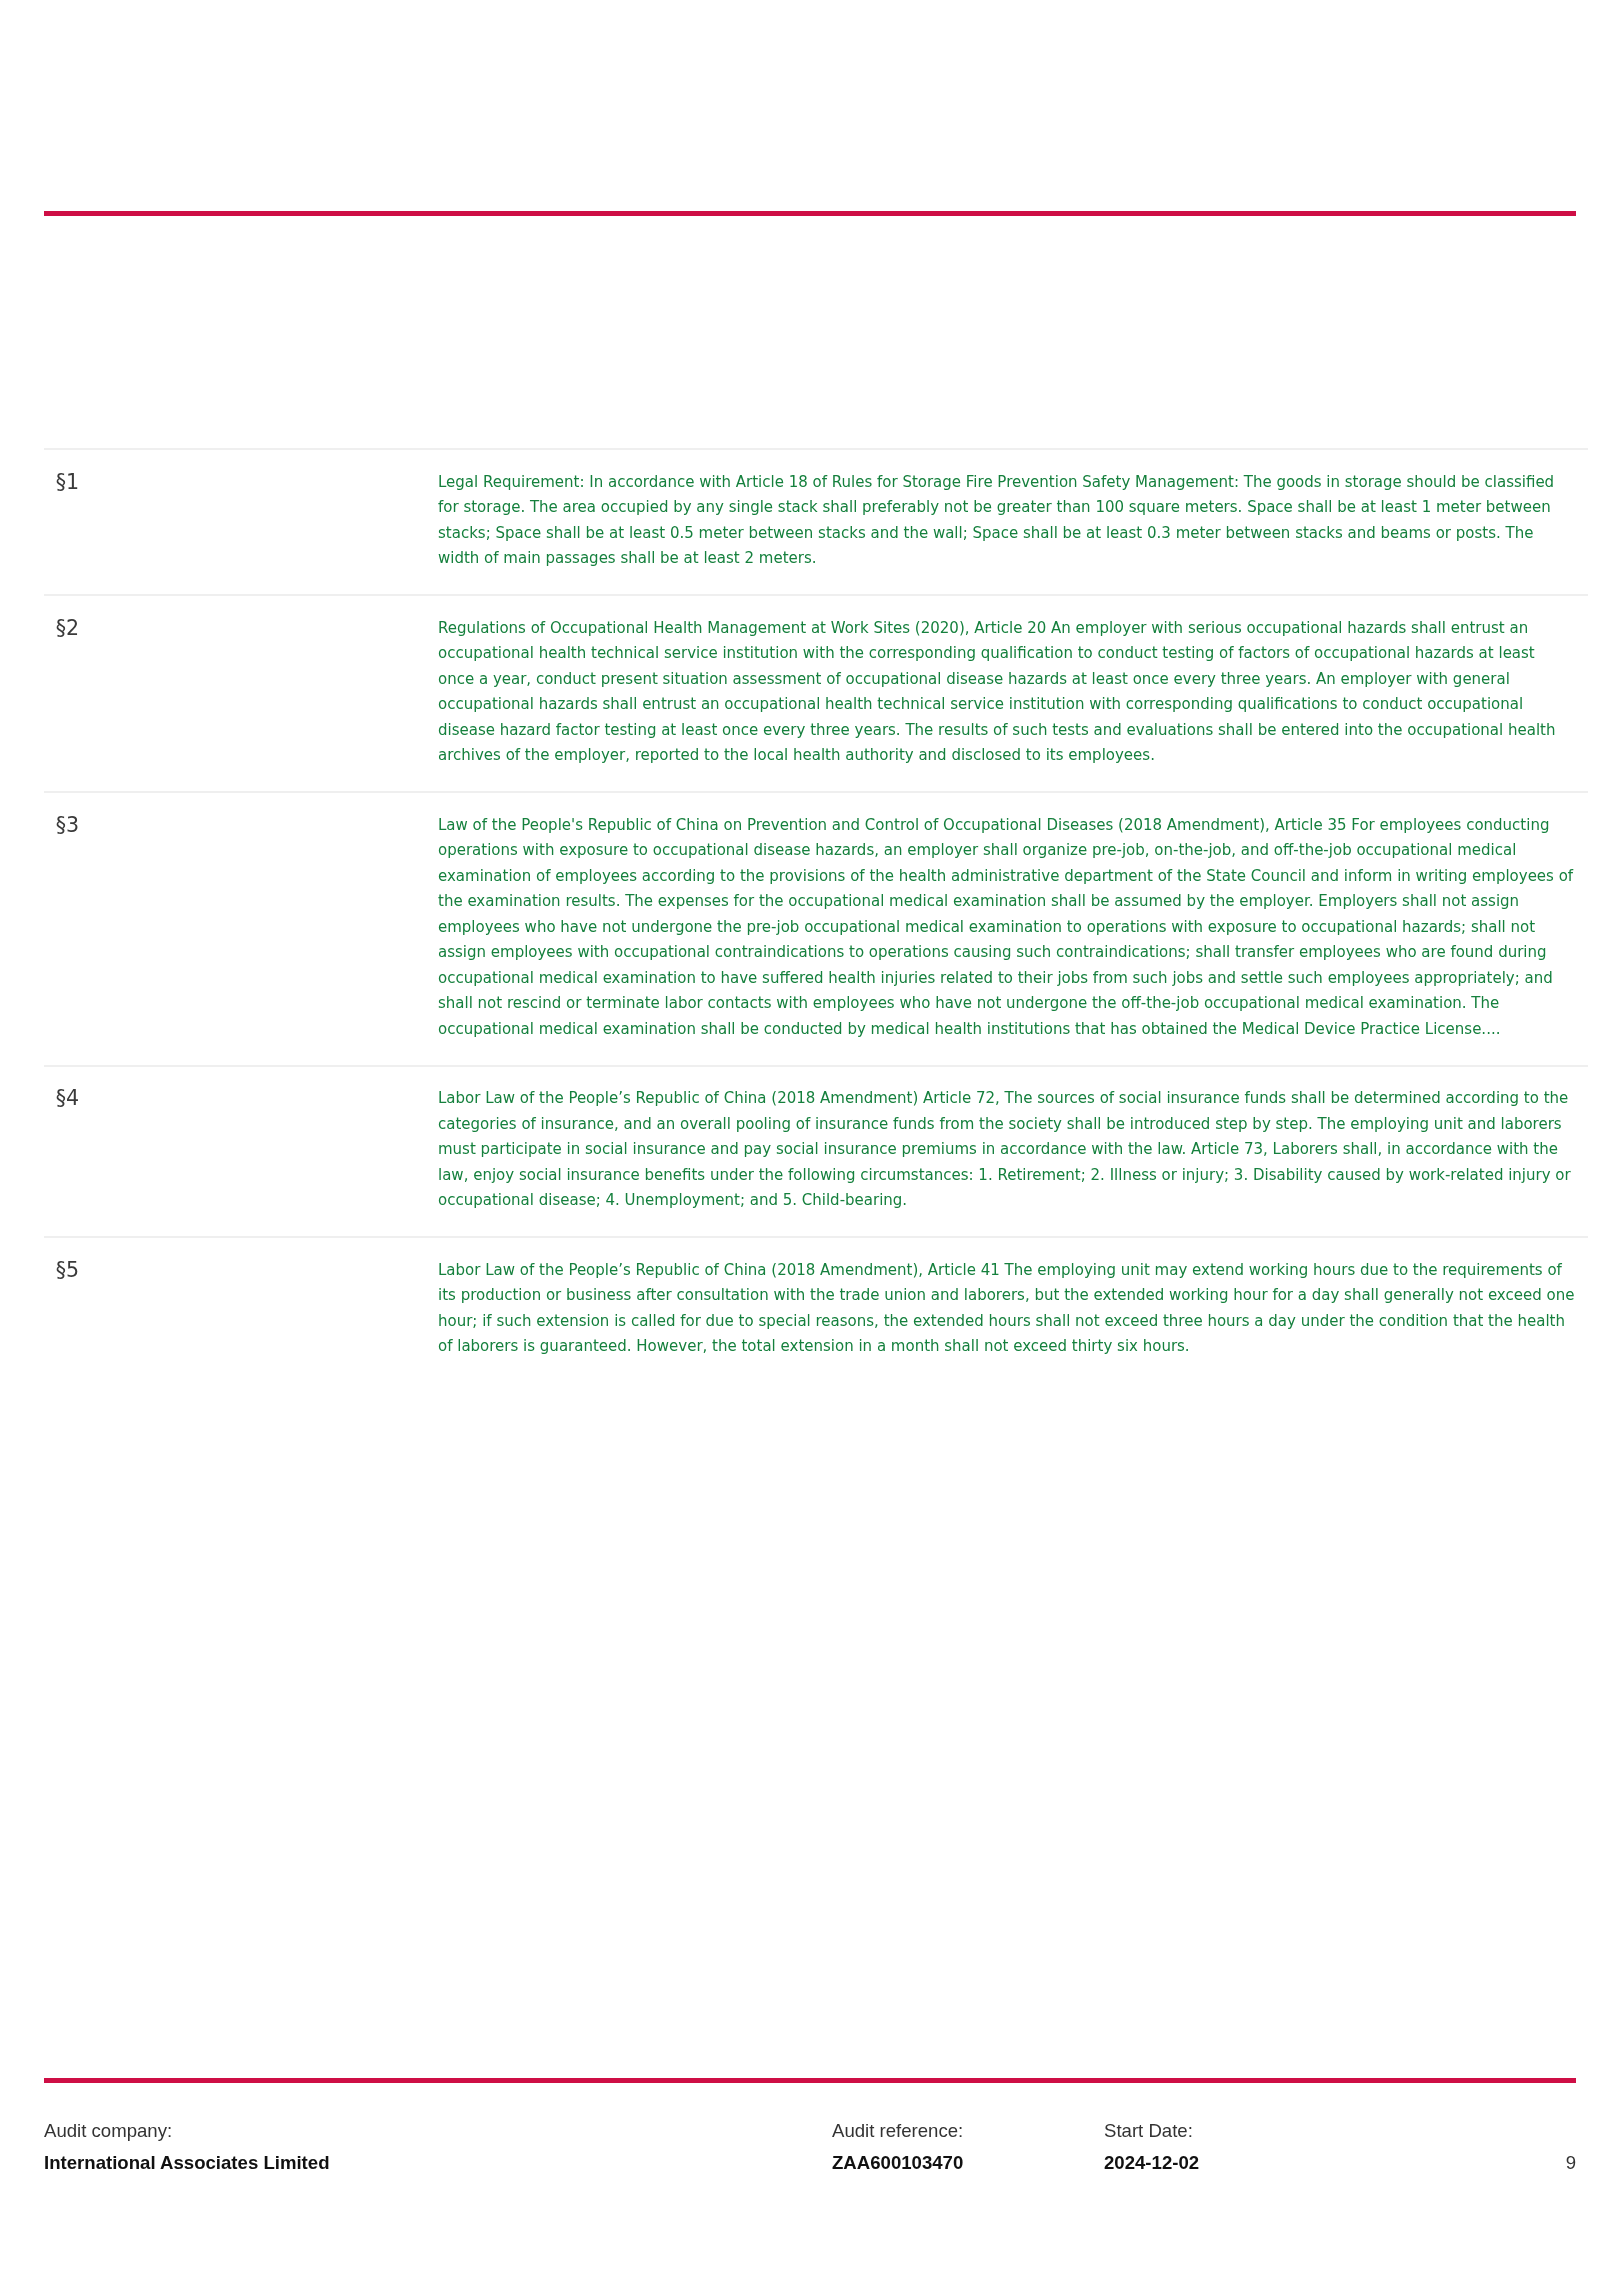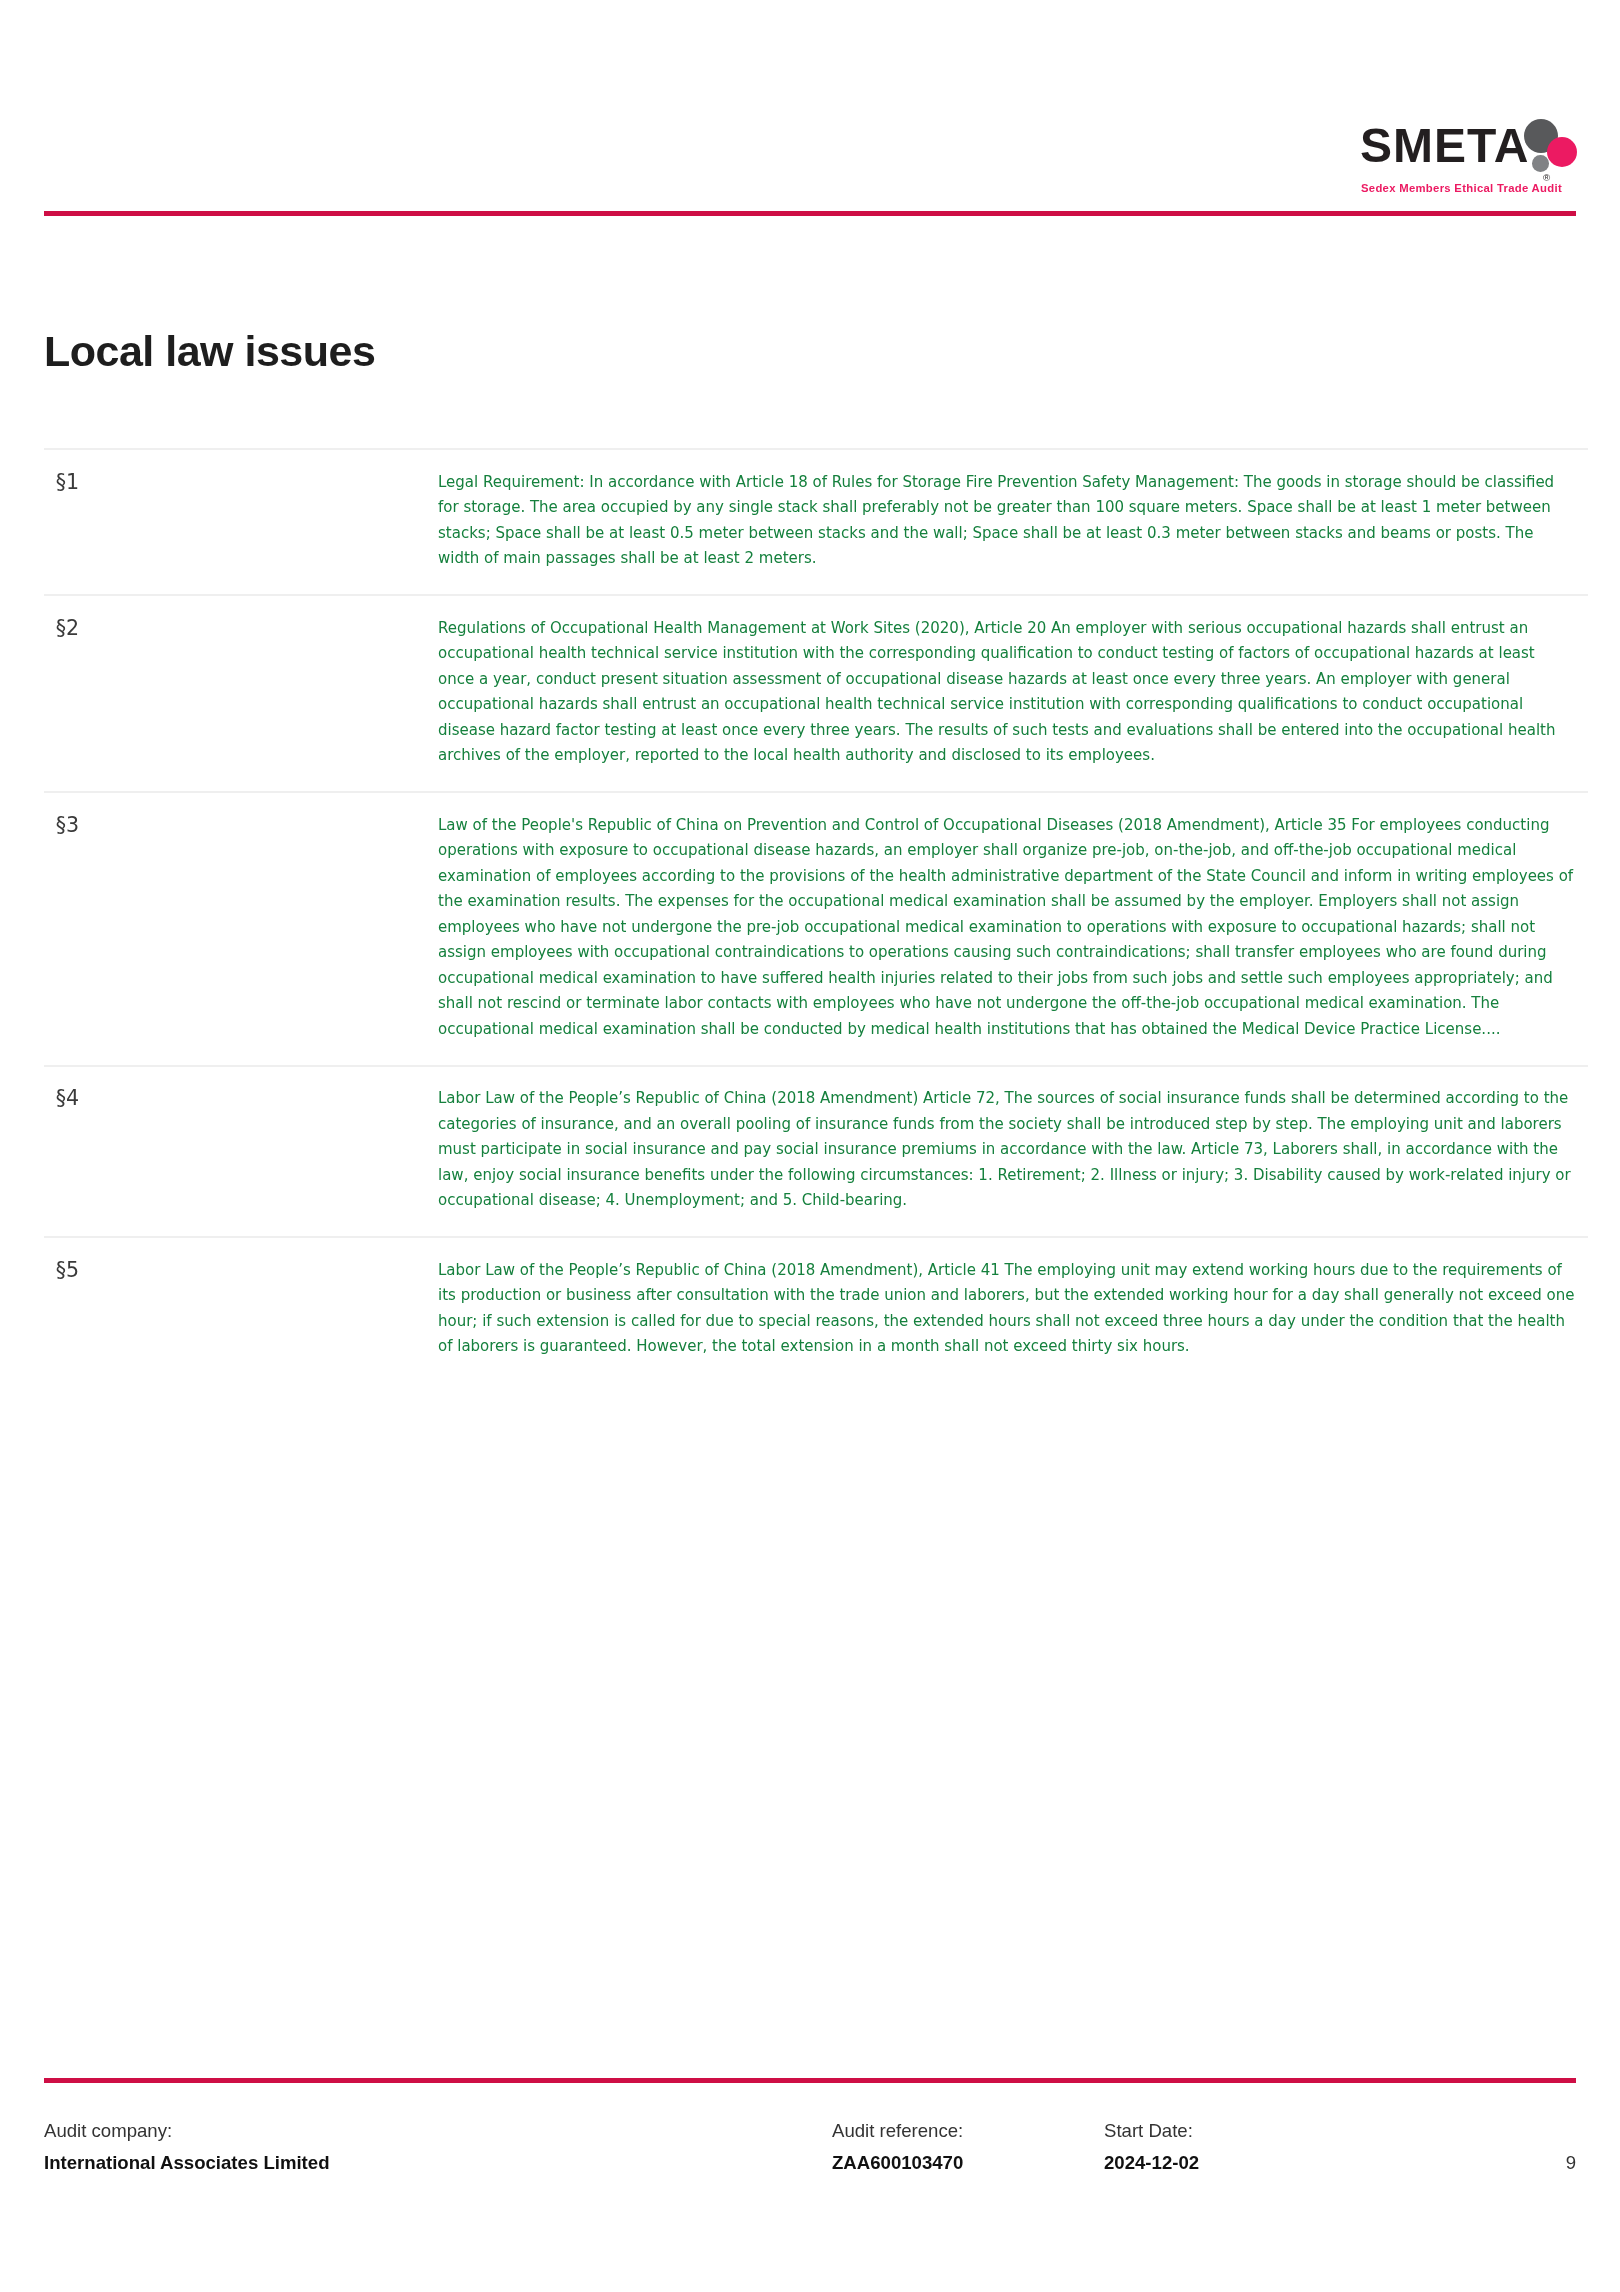--- a/index.html
+++ b/index.html
@@ -82,32 +82,23 @@
     position:absolute; top:2152px; right:44px;
     font-family:"Liberation Sans", sans-serif;
     font-size:18.6px; font-weight:400; color:#333333;
   }
 </style>
 </head>
 <body>
 
 <div class="page">
 
-  <div class="logo">
-    <div class="logo-word">SMETA</div>
-    <div class="dot dot-big"></div>
-    <div class="dot dot-pink"></div>
-    <div class="dot dot-small"></div>
-    <div class="logo-reg">®</div>
-    <div class="logo-tagline">Sedex Members Ethical Trade Audit</div>
-  </div>
 
   <div class="rule rule-top"></div>
 
-  <h1 class="page-title">Local law issues</h1>
 
   <div class="lawtable">
 
     <div class="lawrow">
       <div class="cell-ref">§1</div>
       <div class="cell-text">Legal Requirement: In accordance with Article 18 of Rules for Storage Fire Prevention Safety Management: The goods in storage should be classified for storage. The area occupied by any single stack shall preferably not be greater than 100 square meters. Space shall be at least 1 meter between stacks; Space shall be at least 0.5 meter between stacks and the wall; Space shall be at least 0.3 meter between stacks and beams or posts. The width of main passages shall be at least 2 meters.</div>
     </div>
 
     <div class="lawrow">
       <div class="cell-ref">§2</div>

